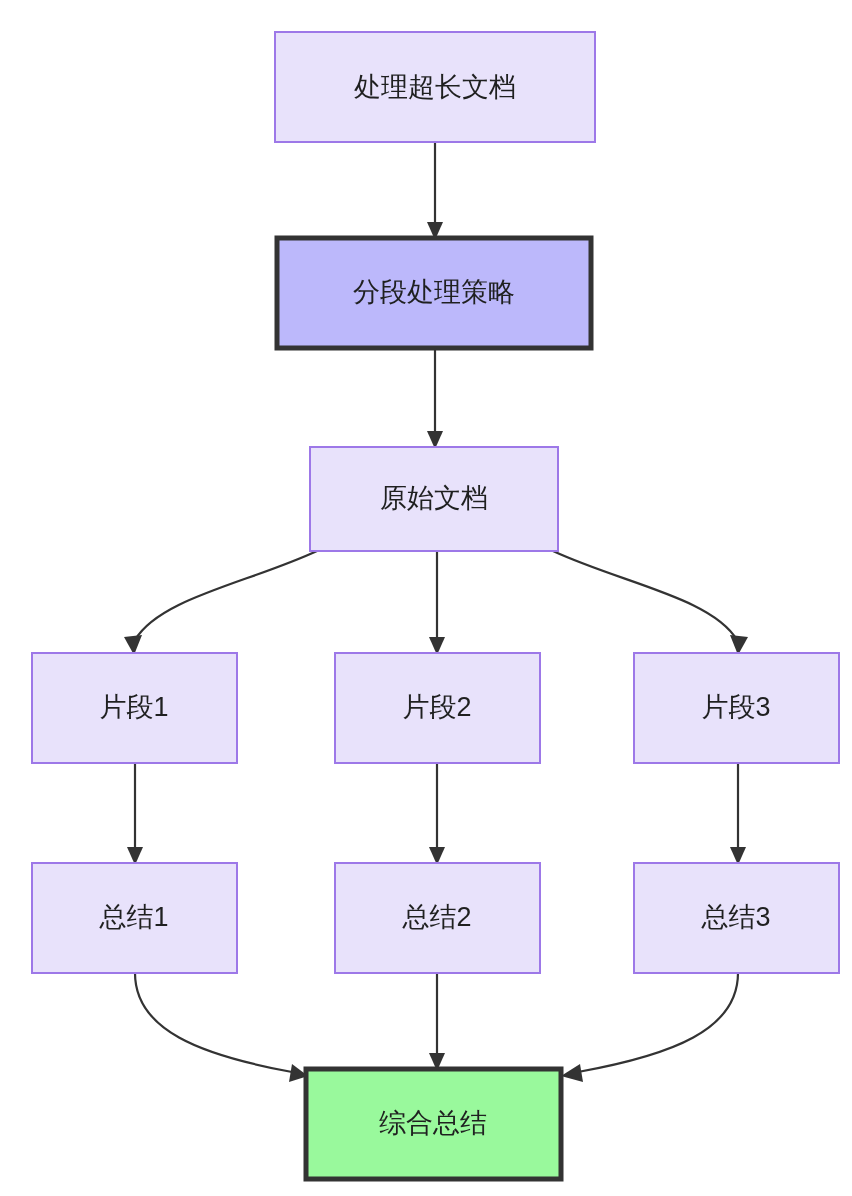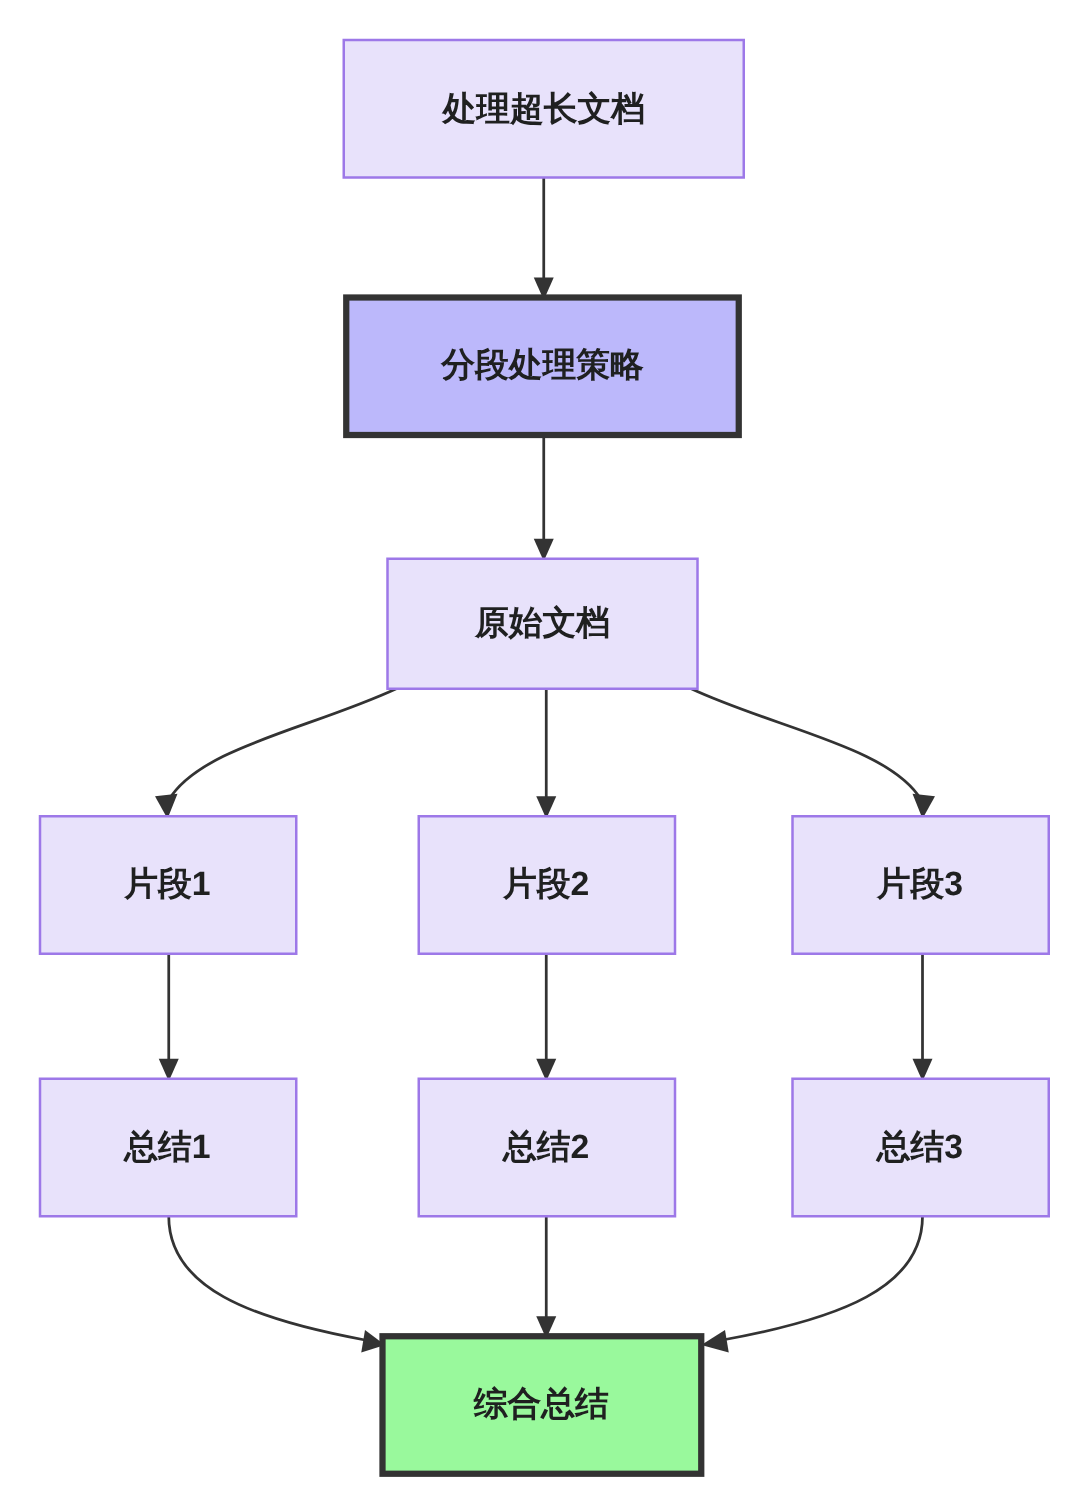--- a/index.html
+++ b/index.html
@@ -46,21 +46,21 @@
     stroke-width: 2.2;
     stroke-linecap: butt;
   }
   .arrow-head {
     stroke: none;
   }
 </style>
 </head>
 <body>
 
-<div id="flowchart-root" style="background: rgb(255, 255, 255); font-weight: bold;">
+<div id="flowchart-root" style="background: rgb(255, 255, 255);">
   <svg id="flow-svg" viewBox="0 0 852 1196" xmlns="http://www.w3.org/2000/svg">
 
     <g>
 
       <g>
         <path class="edge-path" d="M 435 142 L 435 225" stroke="#333333"></path>
         <polygon class="arrow-head" points="435,240 427,222 443,222" fill="#333333"></polygon>
       </g>
 
       <g>

